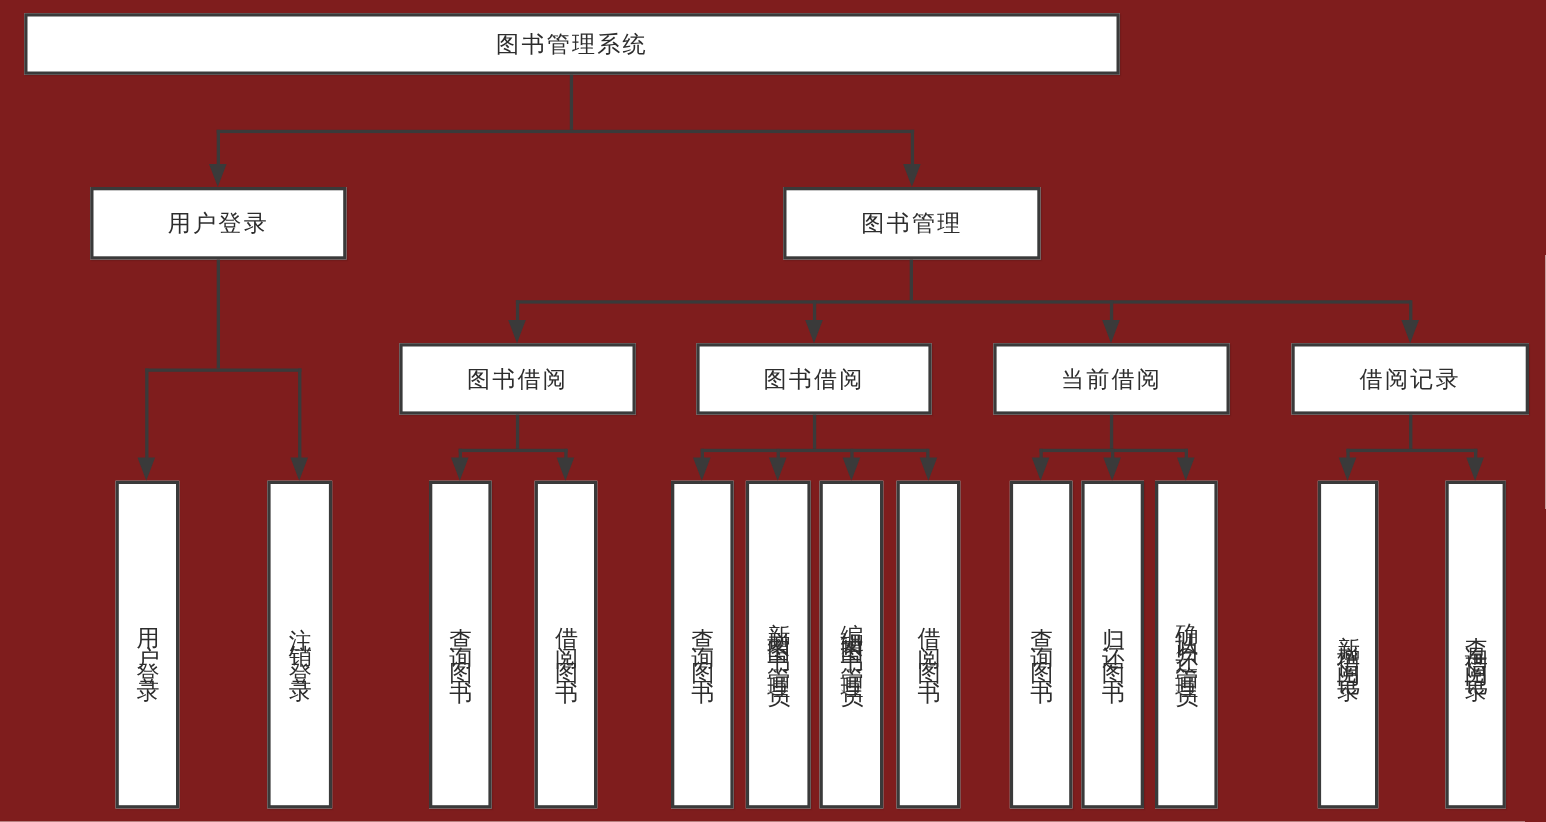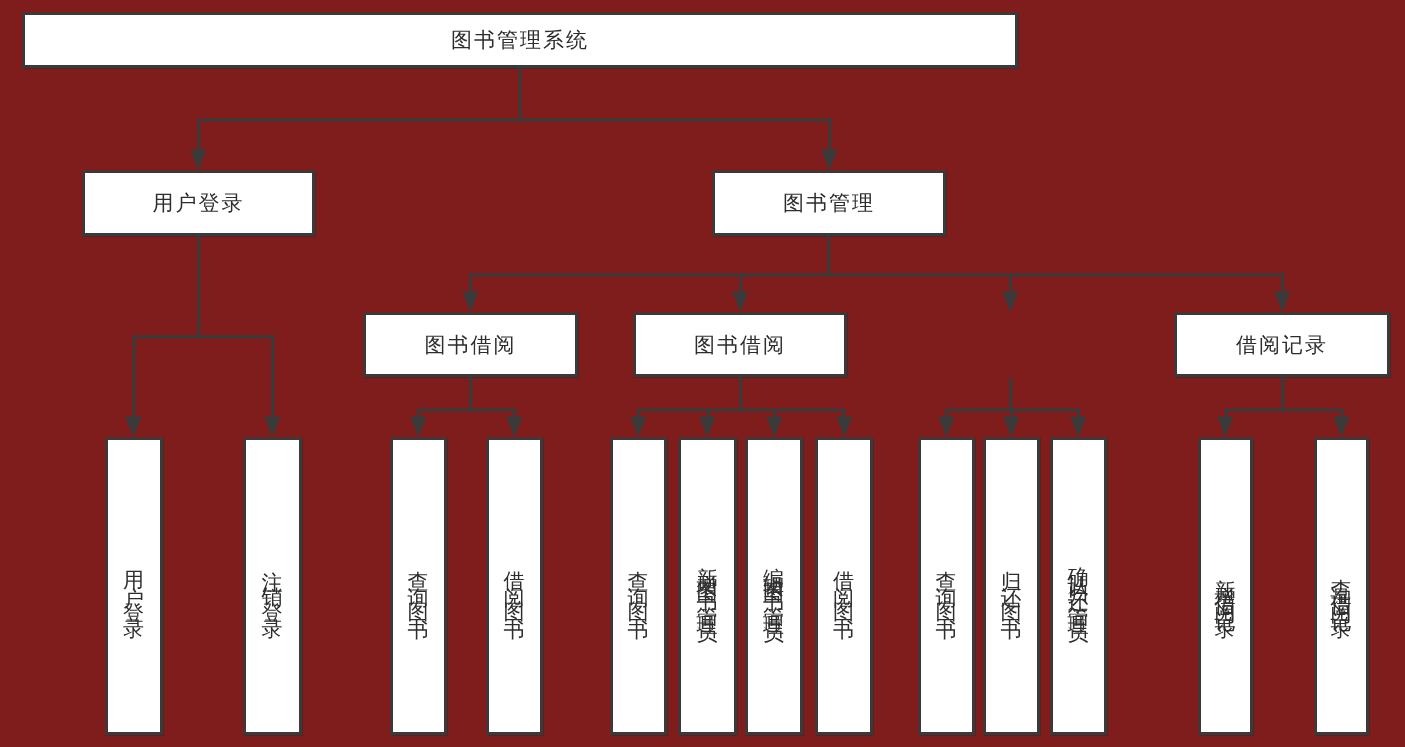--- a/index.html
+++ b/index.html
@@ -66,20 +66,21 @@
   <div class="node h-node" style="left:22px;top:12px;width:996px;height:56px;">图书管理系统</div>
 
   <div class="node h-node" style="left:82px;top:170px;width:233px;height:66px;">用户登录</div>
 
   <div class="node h-node" style="left:712px;top:170px;width:234px;height:66px;">图书管理</div>
 
   <div class="node h-node" style="left:363px;top:312px;width:215px;height:65px;">图书借阅</div>
 
   <div class="node h-node" style="left:633px;top:312px;width:214px;height:65px;">图书借阅</div>
 
+  <div class="node h-node" style="left:903px;top:312px;width:215px;height:65px;">当前借阅</div>
 
   <div class="node h-node" style="left:1174px;top:312px;width:216px;height:65px;">借阅记录</div>
 
   <div class="node v-node" style="left:105px;top:437px;width:58px;height:298px;">用户登录</div>
 
   <div class="node v-node" style="left:243px;top:437px;width:59px;height:298px;">注销登录</div>
 
   <div class="node v-node" style="left:390px;top:437px;width:57px;height:298px;">查询图书</div>
 
   <div class="node v-node" style="left:486px;top:437px;width:57px;height:298px;">借阅图书</div>

